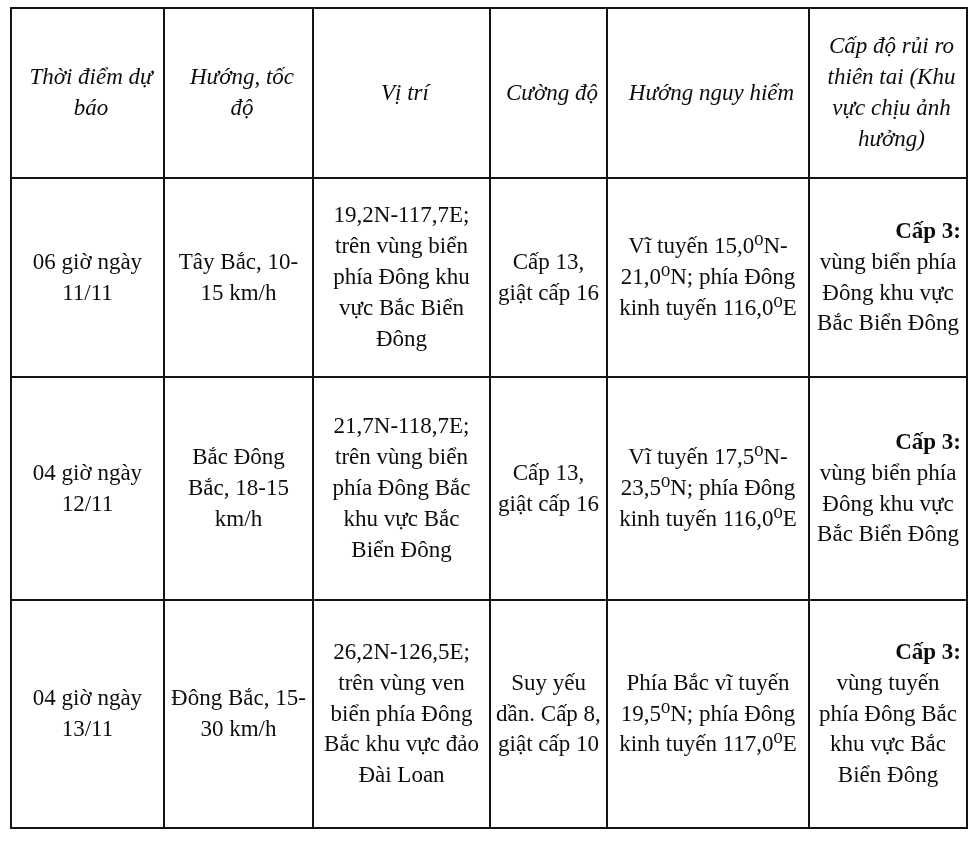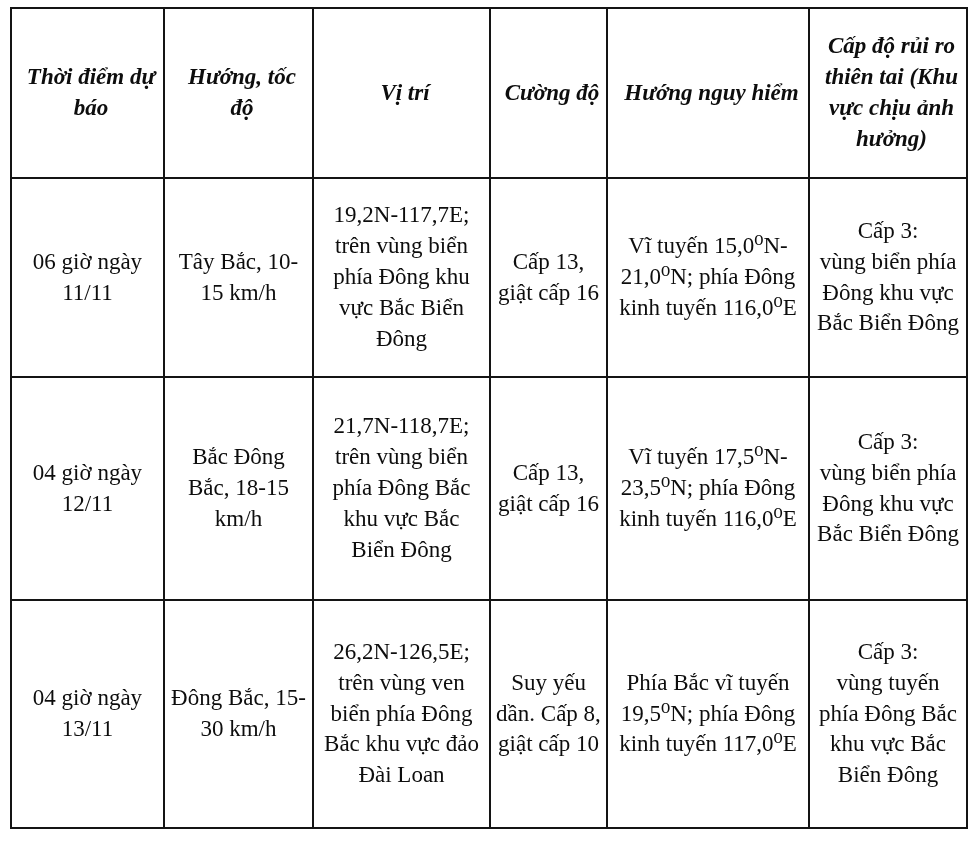--- a/index.html
+++ b/index.html
@@ -32,30 +32,31 @@
     border: 2px solid #141414;
     text-align: center;
     vertical-align: middle;
     padding: 4px 5px;
     font-size: 23px;
     line-height: 1.34;
     word-wrap: break-word;
   }
   table.forecast thead th {
     font-style: italic;
-    font-weight: bold;
+    font-weight: normal;
     height: 160px;
     padding-left: 12px;
   }
   tr.data-row-1 { height: 199px; }
   tr.data-row-2 { height: 223px; }
   tr.data-row-3 { height: 228px; }
   .risk-level {
     display: block;
-    font-weight: normal;
+    font-weight: bold;
+    text-align: right;
   }
 </style>
 </head>
 <body>
 
 <div class="page">
   <table class="forecast">
     <colgroup>
       <col style="width:153px">
       <col style="width:149px">

